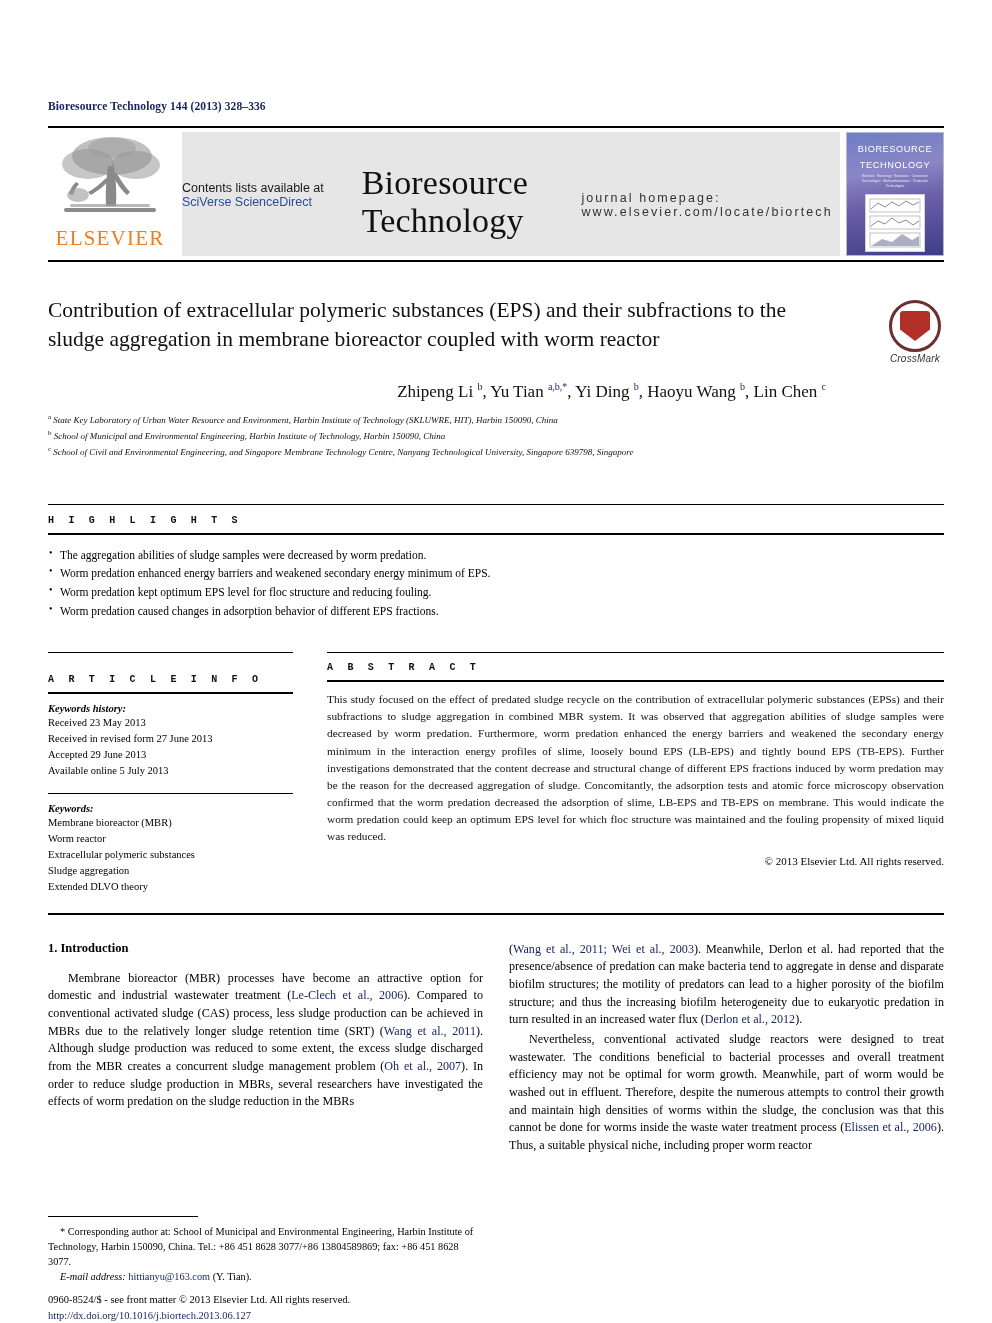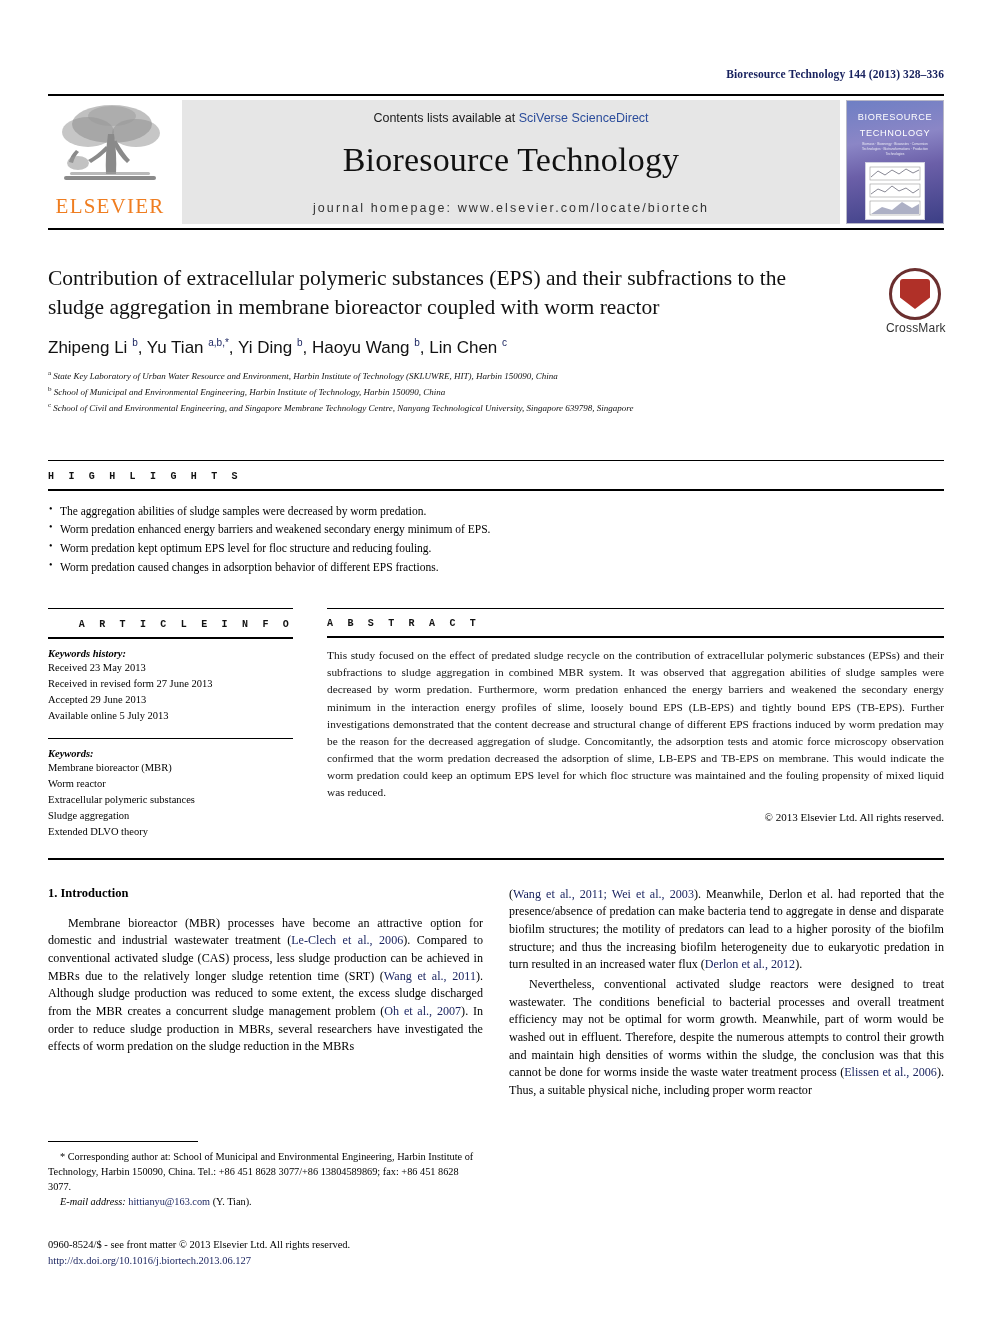--- a/index.html
+++ b/index.html
@@ -18,26 +18,26 @@
   .page {
     position: relative;
     width: 992px;
     height: 1323px;
     box-sizing: border-box;
     padding: 0 48px;
   }
 
   
   .running-head {
-    text-align: right;
+    text-align: left;
     font-family: "Liberation Serif", serif;
     font-weight: bold;
     font-size: 11.5px;
     color: #17215e;
-    padding-top: 68px;
+    padding-top: 100px;
     letter-spacing: .1px;
   }
 
   
   .masthead {
     margin-top: 14px;
     border-top: 2.5px solid #000;
     height: 132px;
     display: flex;
     align-items: stretch;
@@ -59,21 +59,21 @@
     font-size: 21px;
     letter-spacing: 1.2px;
     line-height: 1;
     margin-top: 2px;
   }
   .banner {
     flex: 1 1 auto;
     background: #e6e6e6;
     margin: 4px 6px 4px 10px;
     display: flex;
-    flex-direction: column;
+    flex-direction: row;
     align-items: center;
     justify-content: center;
     position: relative;
   }
   .contents-line {
     font-family: "Liberation Sans", sans-serif;
     font-size: 12.5px;
     color: #1a1a1a;
     margin-top: 2px;
   }
@@ -185,31 +185,33 @@
     position: absolute;
     left: 50%; top: 50%;
     transform: translate(-50%,-50%);
     width: 30px; height: 30px;
     background: #b03028;
     border-radius: 3px;
     clip-path: polygon(50% 0,100% 0,100% 62%,50% 100%,0 62%,0 0);
   }
   .crossmark-label {
     font-family: "Liberation Sans", sans-serif;
-    font-size: 12px;
+    font-size: 10px;
     letter-spacing: .2px;
     color: #333;
     margin-top: 1px;
+    font-style: italic;
   }
 
   .authors {
-    margin-top: 16px;
-    font-family: Liberation Sans, sans-serif;
+    margin-top: 28px;
+    font-family: Liberation Serif, serif;
     font-size: 17px;
     color: #111;
+    text-align: right;
   }
   .authors sup { font-size: 10px; color: #17215e; vertical-align: super; }
   .affils {
     margin-top: 10px;
     font-family: "Liberation Serif", serif;
     font-style: italic;
     font-size: 9px;
     line-height: 1.55;
     color: #111;
   }
@@ -317,21 +319,21 @@
   }
   .foot-rule { border-top: 1px solid #000; width: 150px; margin-bottom: 7px; }
   .footnote {
     font-family: "Liberation Serif", serif;
     font-size: 10.3px;
     line-height: 1.46;
     text-indent: 12px;
   }
   .footnote .em { font-style: italic; }
   .issn-block {
-    margin-top: 28px;
+    margin-top: 8px;
     font-family: "Liberation Serif", serif;
     font-size: 10.5px;
     line-height: 1.5;
   }
   .issn-block .doi { color: #17215e; }
   .link { color: #17215e; }
 </style>
 </head>
 <body>
 
@@ -415,21 +417,21 @@
       <li>Worm predation enhanced energy barriers and weakened secondary energy minimum of EPS.</li>
       <li>Worm predation kept optimum EPS level for floc structure and reducing fouling.</li>
       <li>Worm predation caused changes in adsorption behavior of different EPS fractions.</li>
     </ul>
   </div>
 
   <div class="info-abstract">
 
     <div class="col-info">
       <div class="rule-thin"></div>
-      <div class="sec-label" style="margin-top:10px;text-align:right;">A R T I C L E    I N F O</div>
+      <div class="sec-label" style="margin-top:21px;">A R T I C L E    I N F O</div>
       <div class="info-head-rule"></div>
       <div class="info-subhead">Keywords history:</div>
       <div class="info-line">Received 23 May 2013</div>
       <div class="info-line">Received in revised form 27 June 2013</div>
       <div class="info-line">Accepted 29 June 2013</div>
       <div class="info-line">Available online 5 July 2013</div>
       <div class="info-midrule"></div>
       <div class="info-subhead">Keywords:</div>
       <div class="info-line">Membrane bioreactor (MBR)</div>
       <div class="info-line">Worm reactor</div>

